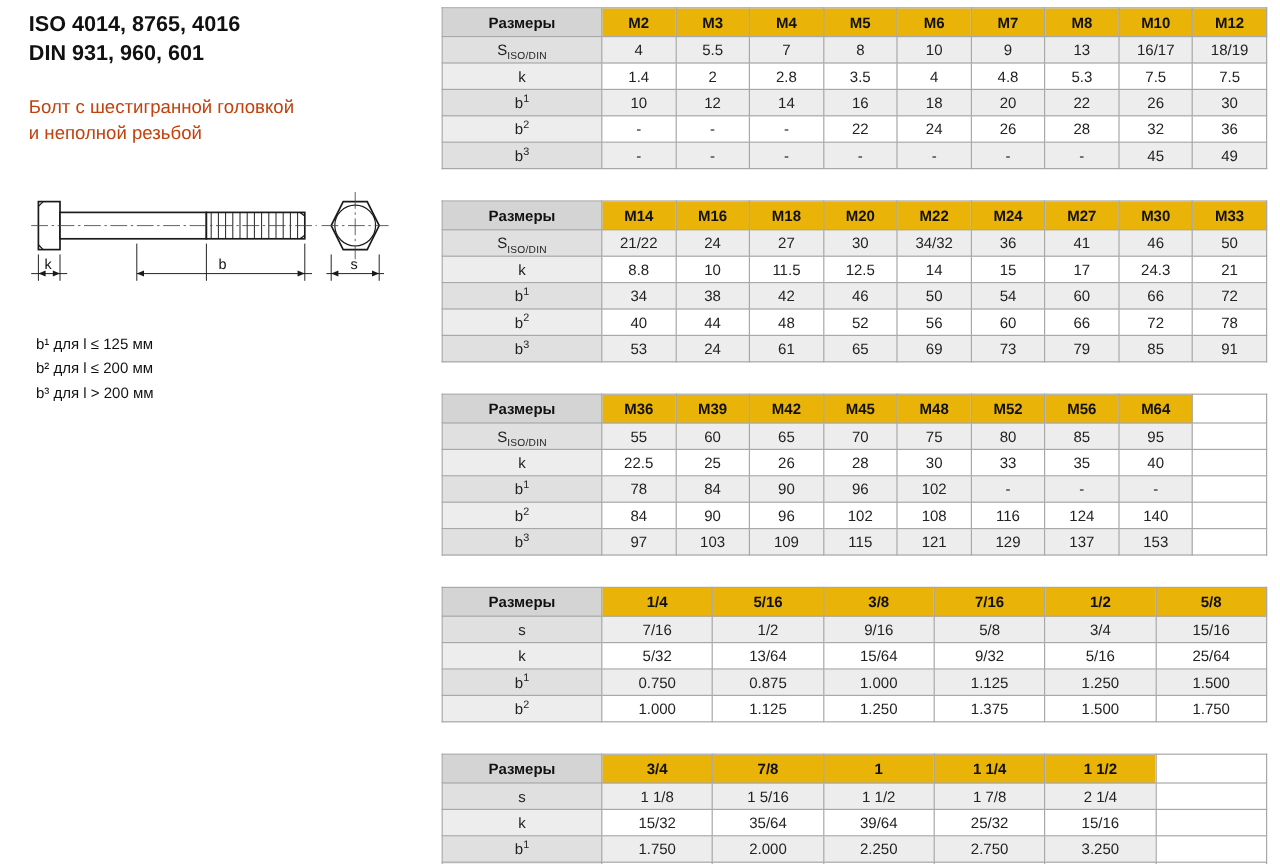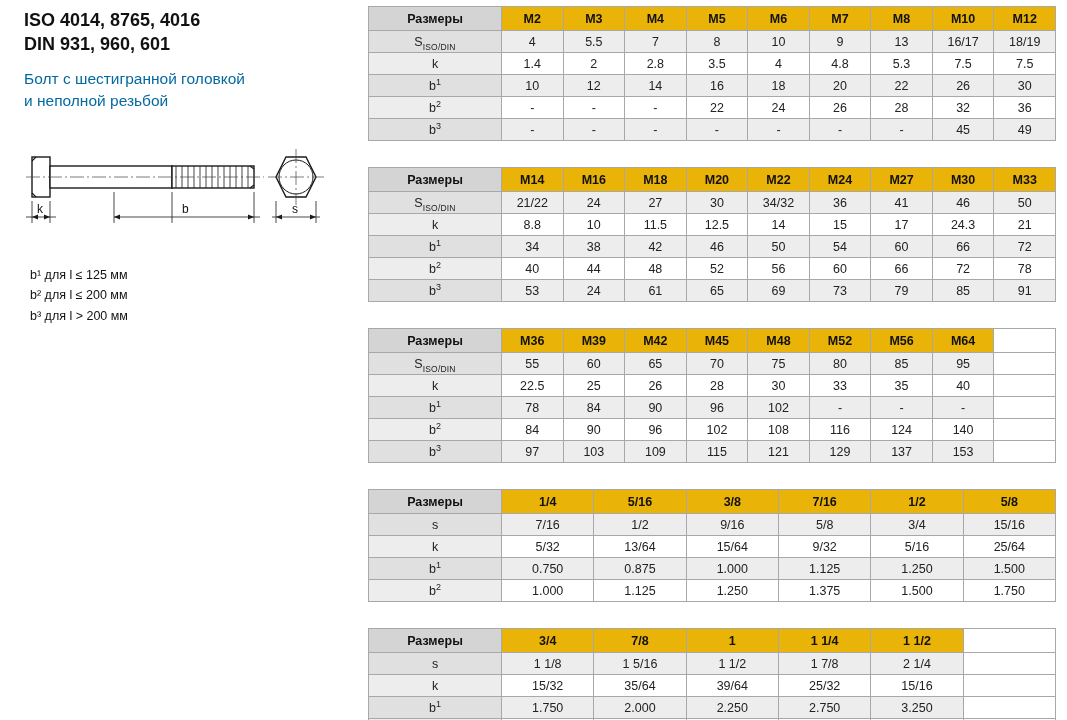--- a/index.html
+++ b/index.html
@@ -31,24 +31,24 @@
     font-size: 18px;
     font-weight: bold;
     line-height: 1.35;
     color: #111;
     margin: 0;
   }
   .std-title div {
     white-space: nowrap;
   }
   .desc {
-    margin-top: 11px;
+    margin-top: 22px;
     font-size: 15.5px;
     line-height: 1.45;
-    color: #0369a1;
+    color: #c2410c;
   }
   .desc div { white-space: nowrap; }
 
   #bolt-figure {
     margin-top: 22px;
     margin-left: 0px;
   }
 
   .notes {
     margin-top: 26px;

